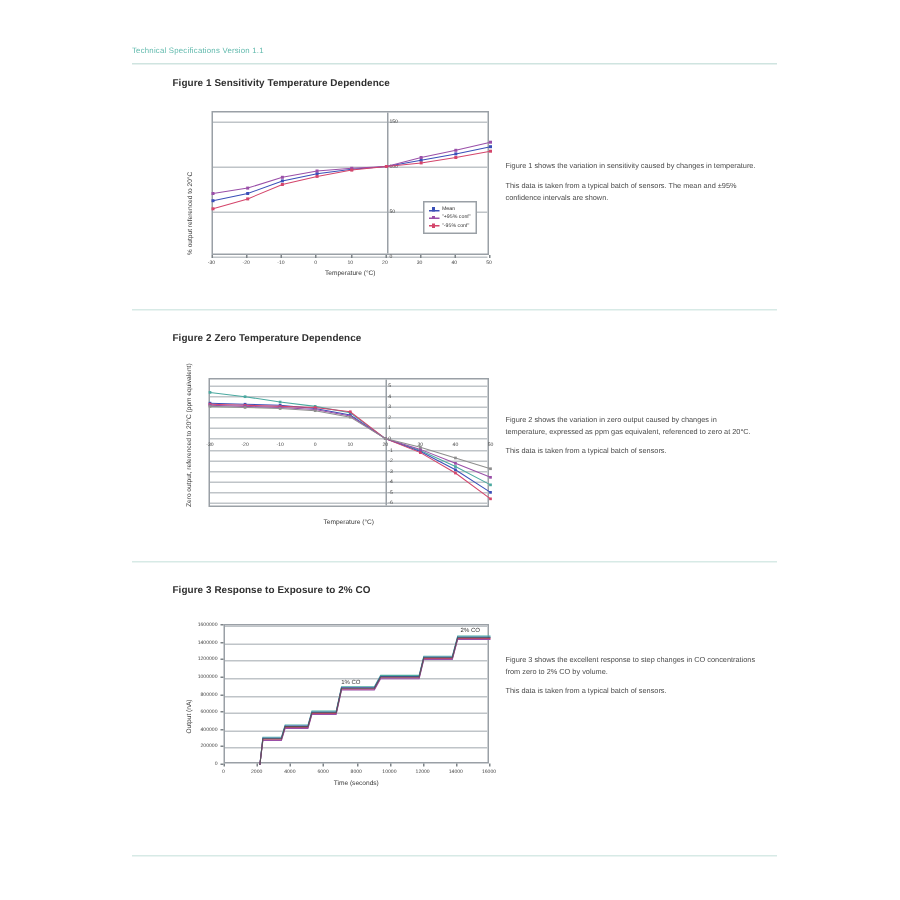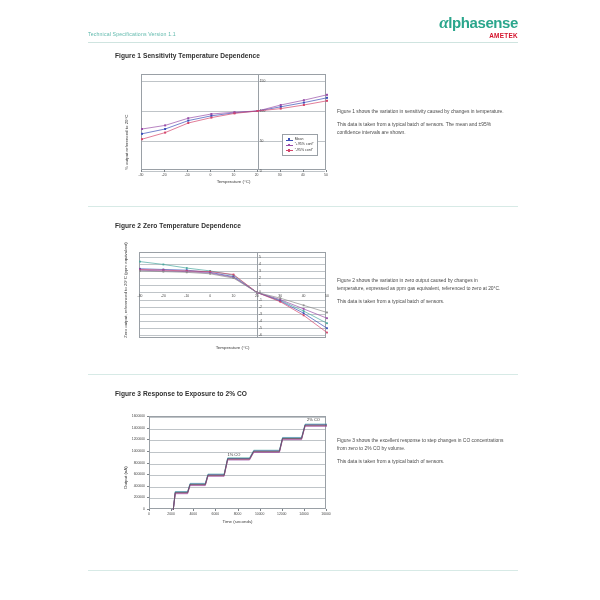--- a/index.html
+++ b/index.html
@@ -87,24 +87,20 @@
   svg{display:block;overflow:visible;}
 </style>
 </head>
 <body>
 
 <div class="page">
 
   <div class="hdr-label">Technical Specifications Version 1.1</div>
   <div class="hdr-rule"></div>
 
-  <div class="logo">
-    <div class="logo-word"><span class="alpha">α</span><span>lphasense</span></div>
-    <div class="logo-sub">AMETEK</div>
-  </div>
 
   <div class="fig-title" style="left:115px;top:52px;">Figure 1 Sensitivity Temperature Dependence</div>
 
   <div class="chart" id="chart1" style="left:115px;top:66px;width:215px;height:126px;">
       <div class="plot" style="left: 26px; top: 8px; width: 185px; height: 96px;">
         <div class="gridline" style="top: 6px;"></div>
         <div class="ytick" style="left: 117.625px; top: 6px;">150</div>
         <div class="gridline" style="top: 36px;"></div>
         <div class="ytick" style="left: 117.625px; top: 36px;">100</div>
         <div class="gridline" style="top: 66px;"></div>

